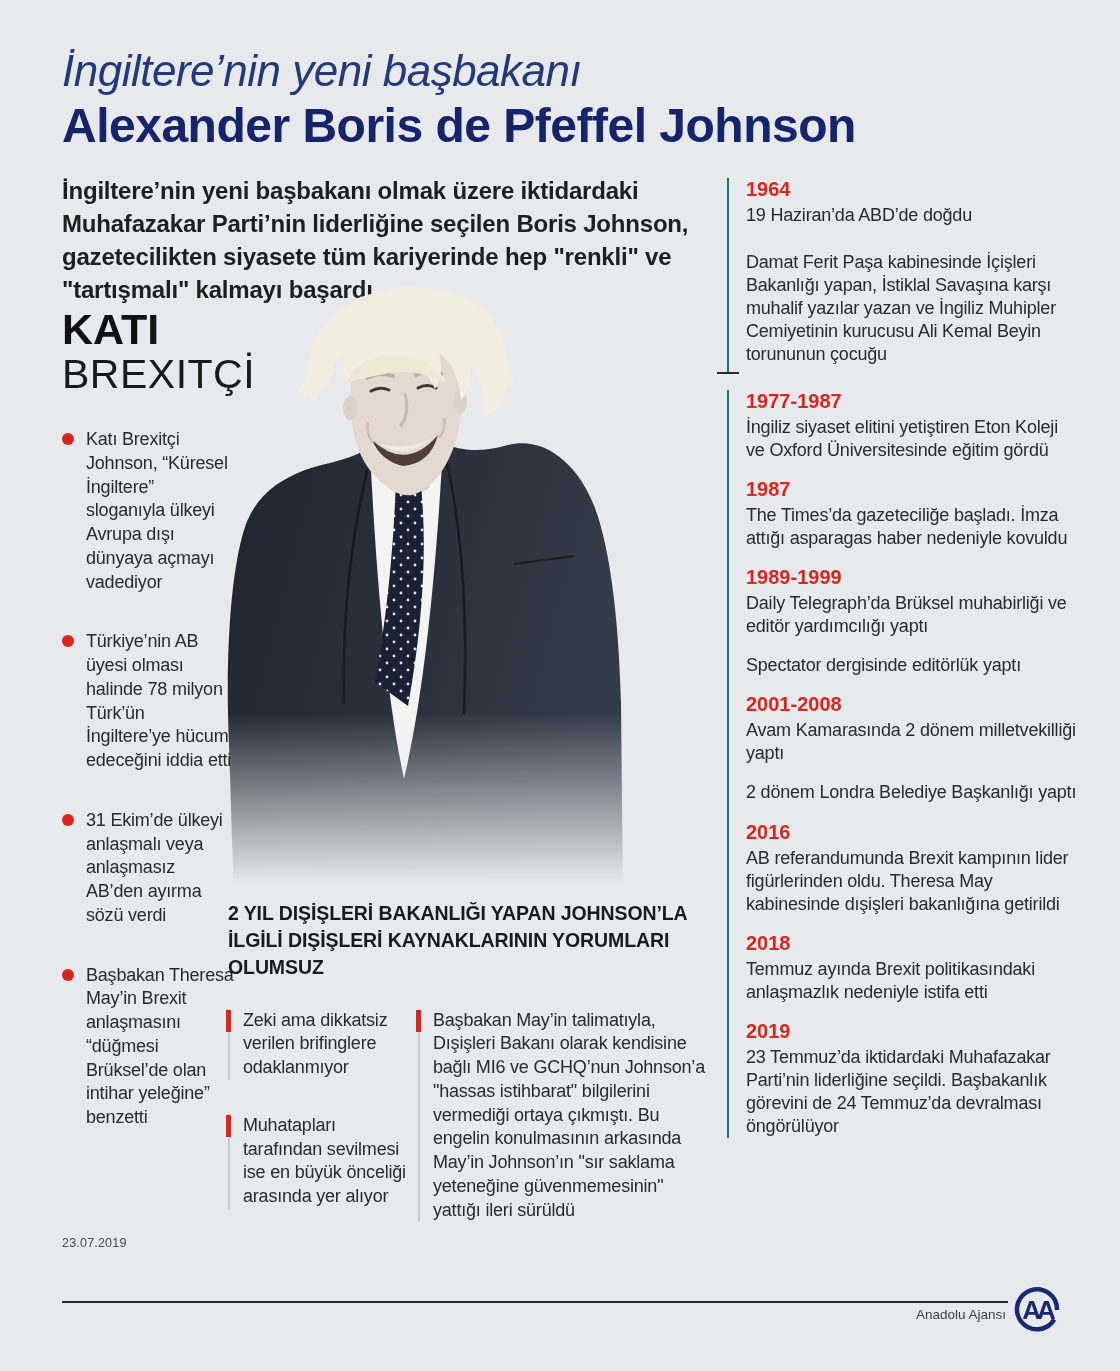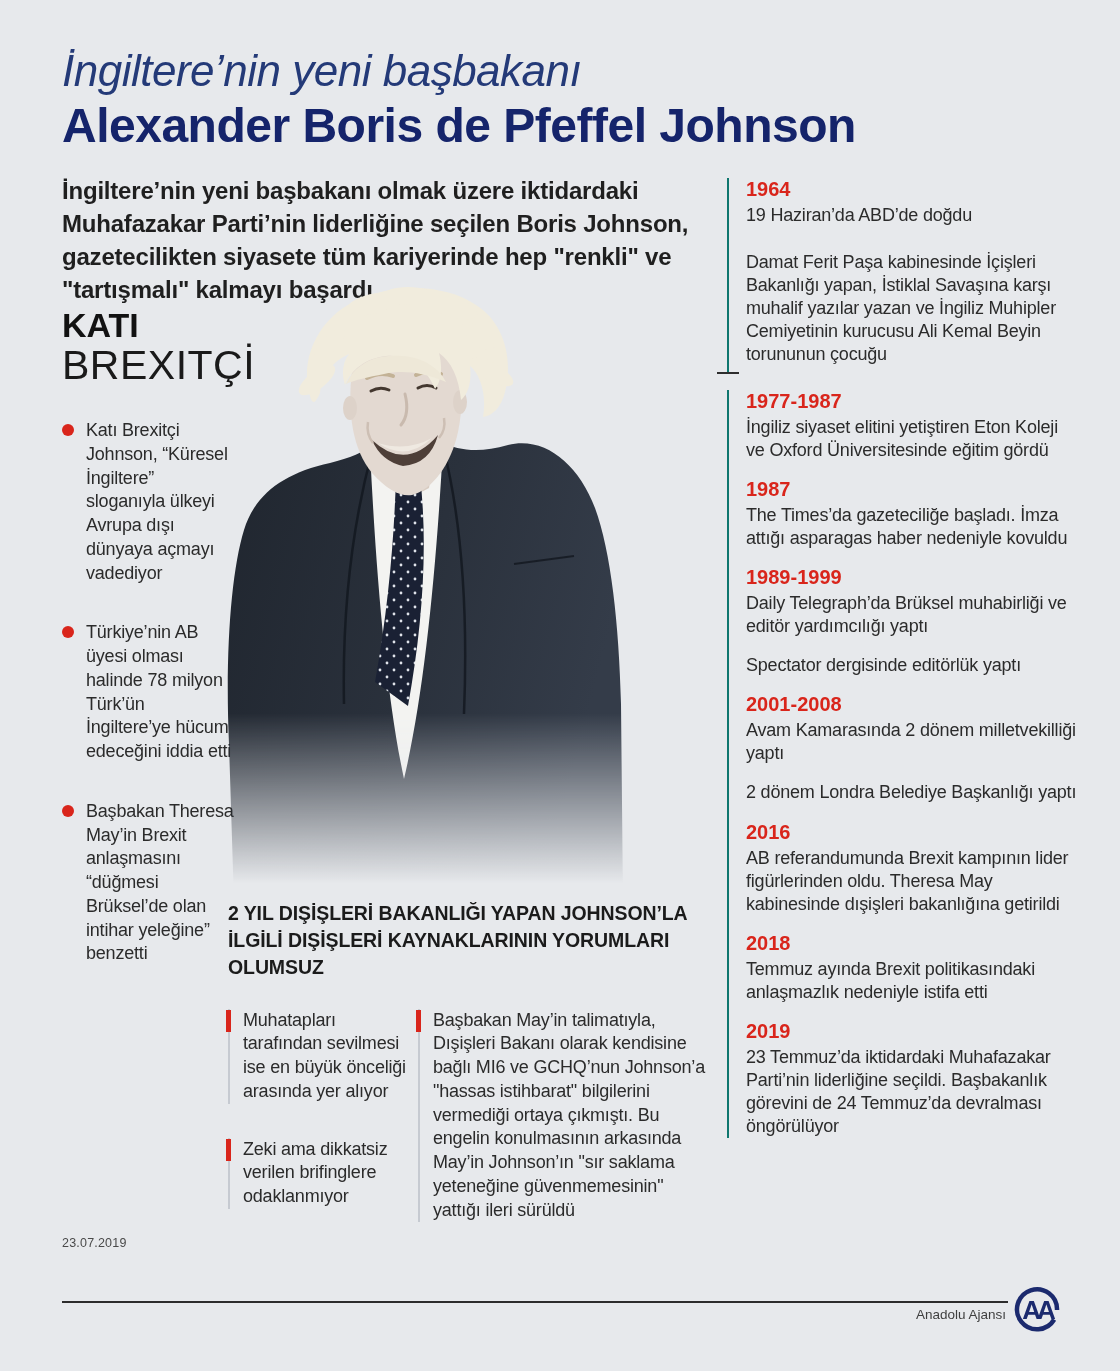--- a/index.html
+++ b/index.html
@@ -23,21 +23,21 @@
     font-size:48px; font-weight:700; color:#15246b;
     letter-spacing:-0.5px; line-height:1.08; margin-top:6px;
   }
   .lede {
     margin-top:22px; width:660px;
     font-size:24px; font-weight:700; color:#1f1f1f;
     letter-spacing:-0.2px; line-height:1.38;
   }
   
   .left-col { position:absolute; left:62px; top:308px; width:172px; }
-  .left-h1 { font-size:34px; font-weight:800; color:#121212; line-height:1.0; }
+  .left-h1 { font-size:43px; font-weight:800; color:#121212; line-height:1.0; }
   .left-h2 { font-size:41px; font-weight:400; color:#1a1a1a; letter-spacing:0.5px; line-height:1.15; }
   .bullets { list-style:none; margin-top:30px; }
   .bullet { position:relative; padding-left:24px; margin-bottom:36px; }
   .dot {
     position:absolute; left:0; top:5px;
     width:12px; height:12px; border-radius:50%;
     background:#d9251b;
   }
   .bullet-text { font-size:18px; line-height:1.32; letter-spacing:-0.2px; color:#2b2b2b; display:block; }
   
@@ -171,31 +171,35 @@
       <li class="bullet">
         <span class="dot"></span>
         <span class="bullet-text">Katı Brexitçi Johnson, “Küresel İngiltere” sloganıyla ülkeyi Avrupa dışı dünyaya açmayı vadediyor</span>
       </li>
       <li class="bullet">
         <span class="dot"></span>
         <span class="bullet-text">Türkiye’nin AB üyesi olması halinde 78 milyon Türk’ün İngiltere’ye hücum edeceğini iddia etti</span>
       </li>
       <li class="bullet">
         <span class="dot"></span>
+        <span class="bullet-text">31 Ekim’de ülkeyi anlaşmalı veya anlaşmasız AB’den ayırma sözü verdi</span>
+      </li>
+      <li class="bullet">
+        <span class="dot"></span>
         <span class="bullet-text">Başbakan Theresa May’in Brexit anlaşmasını “düğmesi Brüksel’de olan intihar yeleğine” benzetti</span>
       </li>
     </ul>
   </div>
 
   <div class="mid">
     <div class="mid-heading">2 YIL DIŞİŞLERİ BAKANLIĞI YAPAN JOHNSON’LA İLGİLİ DIŞİŞLERİ KAYNAKLARININ YORUMLARI OLUMSUZ</div>
     <div class="mid-cols">
       <div class="mid-col1">
+        <div class="mid-item">Zeki ama dikkatsiz verilen brifinglere odaklanmıyor</div>
         <div class="mid-item">Muhatapları tarafından sevilmesi ise en büyük önceliği arasında yer alıyor</div>
-        <div class="mid-item">Zeki ama dikkatsiz verilen brifinglere odaklanmıyor</div>
       </div>
       <div class="mid-col2">
         <div class="mid-item">Başbakan May’in talimatıyla, Dışişleri Bakanı olarak kendisine bağlı MI6 ve GCHQ’nun Johnson’a "hassas istihbarat" bilgilerini vermediği ortaya çıkmıştı. Bu engelin konulmasının arkasında May’in Johnson’ın "sır saklama yeteneğine güvenmemesinin" yattığı ileri sürüldü</div>
       </div>
     </div>
   </div>
 
   <div class="timeline">
     <div class="tl-block first">
       <div class="tl-entry">

